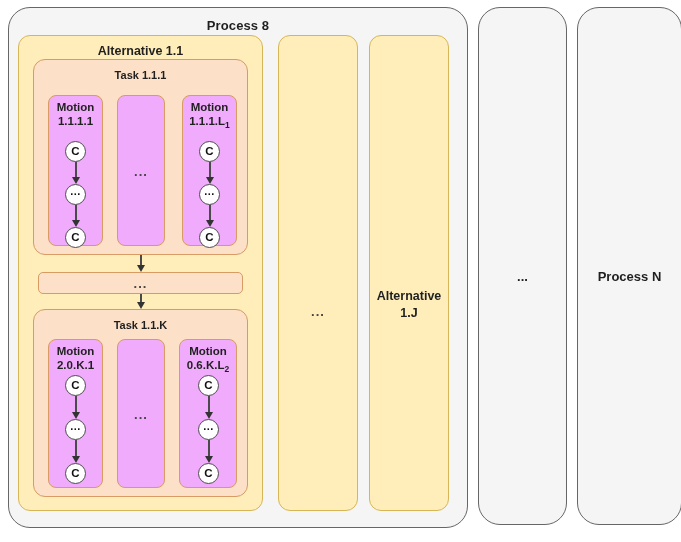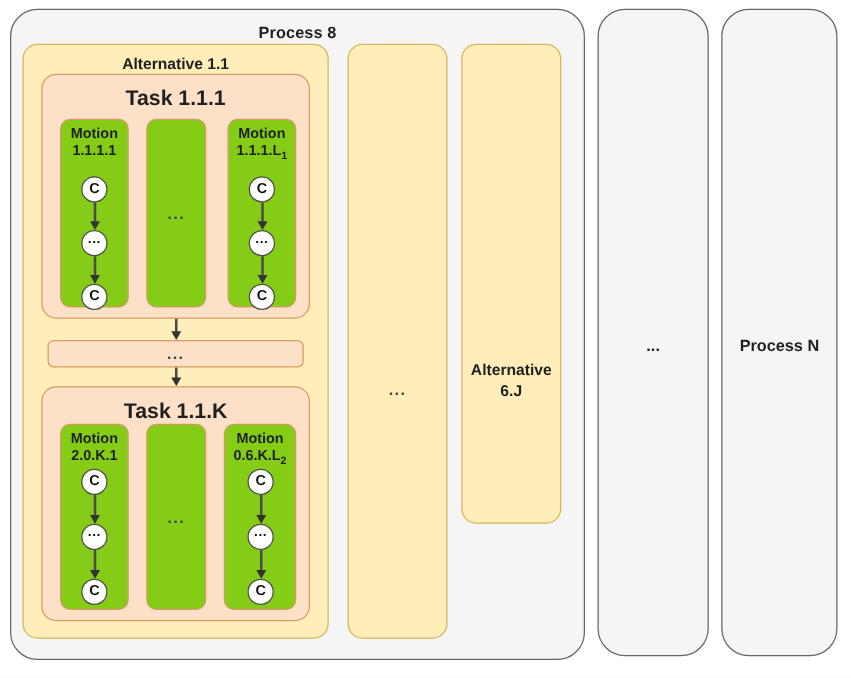--- a/index.html
+++ b/index.html
@@ -94,29 +94,29 @@
     background: #fce0c8;
     border: 1px solid #d79b63;
     border-radius: 12px;
     box-sizing: border-box;
   }
   .task-title {
     position: absolute;
     left: 0; right: 0;
     top: 9px;
     text-align: center;
-    font-size: 17px;
+    font-size: 11px;
     font-weight: bold;
     color: #1f1f1f;
   }
 
   
   .motion-box {
     position: absolute;
-    background: #84cc16;
+    background: #f0abfc;
     border: 1px solid #d79b63;
     border-radius: 8px;
     box-sizing: border-box;
   }
   .motion-title {
     position: absolute;
     left: -3px; right: -3px;
     top: 5px;
     text-align: center;
     font-size: 11.5px;
@@ -343,28 +343,28 @@
       <div class="head"></div>
   </div>
   <div class="node" style="left:198px; top:463px;">
       <span>C</span>
     </div>
 
   <div class="alt-box" style="left:278px; top:35px; width:80px; height:476px;">
     <div class="alt-dots">...</div>
   </div>
 
-  <div class="alt-box" style="left:369px; top:35px; width:80px; height:384px;">
+  <div class="alt-box" style="left:369px; top:35px; width:80px; height:476px;">
     <div class="alt-center-label">
       <span>Alternative</span><br>
-      <span>6.J</span>
+      <span>1.J</span>
     </div>
   </div>
 
   <div class="process-box" style="left:478px; top:7px; width:89px; height:518px;">
     <div class="process-top-label">...</div>
   </div>
 
-  <div class="process-box" style="left:577px; top:7px; width:93px; height:518px;">
+  <div class="process-box" style="left:577px; top:7px; width:105px; height:518px;">
     <div class="process-top-label">Process N</div>
   </div>
 
 </div>
 
 </body></html>

